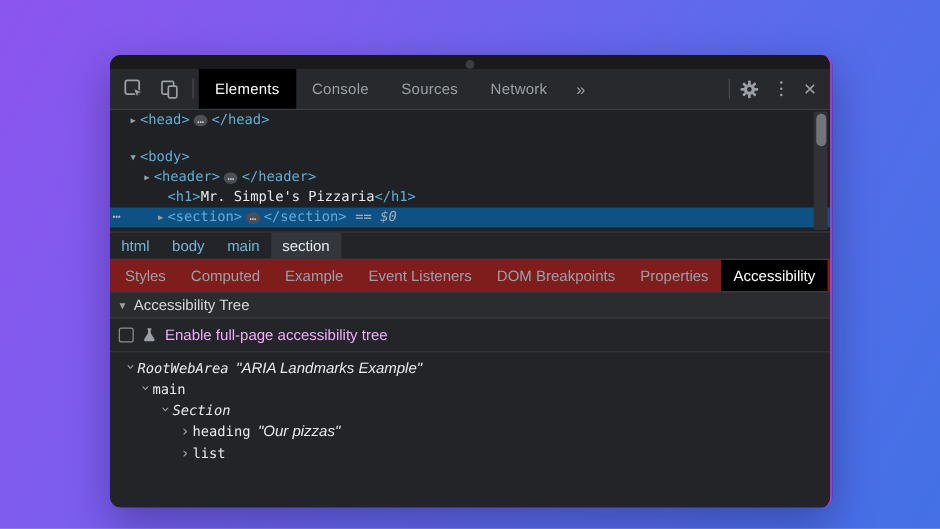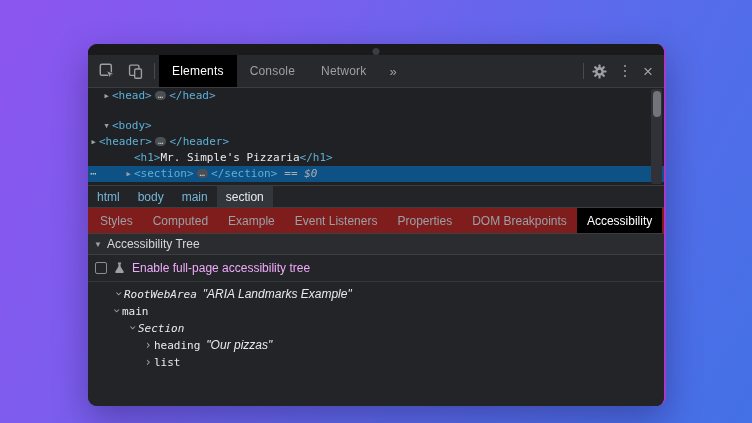--- a/index.html
+++ b/index.html
@@ -90,20 +90,21 @@
         <svg width="17" height="17" viewBox="0 0 20 20">
           <rect x="3" y="2.5" width="11" height="12" rx="1.5" fill="none" stroke="#9aa0a6" stroke-width="1.6"></rect>
           <rect x="9" y="7" width="8" height="11" rx="1.5" fill="#28292c" stroke="#9aa0a6" stroke-width="1.6"></rect>
         </svg>
       </span>
     </div>
     <span class="vsep"></span>
     <div class="main-tabs" id="main-tabs">
         <span class="main-tab active">Elements</span>
         <span class="main-tab">Console</span>
+        <span class="main-tab">Sources</span>
         <span class="main-tab">Network</span>
         <span class="overflow-btn">»</span>
       </div>
     <span class="vsep"></span>
     <div class="tb-right">
       <span class="icon-btn">
         <svg width="17" height="17" viewBox="0 0 24 24">
           <g fill="#9aa0a6">
             <rect x="10.5" y="2" width="3" height="5" rx="1"></rect>
             <rect x="10.5" y="17" width="3" height="5" rx="1"></rect>
@@ -124,62 +125,62 @@
           <i></i>
         </span>
       <span class="icon-btn close-x">×</span>
     </div>
   </div>
 
   <div class="dom-panel">
     <div id="dom-rows">
         <div class="dom-row" style="padding-left: 13px;"><span class="arrow">▶</span><span class="tag">&lt;head&gt;</span><span class="badge">…</span><span class="tag">&lt;/head&gt;</span></div>
         <div class="dom-row" style="padding-left: 13px; margin-top: 14px;"><span class="arrow">▼</span><span class="tag">&lt;body&gt;</span></div>
-        <div class="dom-row" style=""><span class="arrow">▶</span><span class="tag">&lt;header&gt;</span><span class="badge">…</span><span class="tag">&lt;/header&gt;</span></div>
+        <div class="dom-row" style="padding-left: 24px;"><span class="arrow">▶</span><span class="tag">&lt;header&gt;</span><span class="badge">…</span><span class="tag">&lt;/header&gt;</span></div>
         <div class="dom-row" style="padding-left: 35px;"><span class="arrow"></span><span class="tag">&lt;h1&gt;</span><span class="node-text">Mr. Simple's Pizzaria</span><span class="tag">&lt;/h1&gt;</span></div>
         <div class="dom-row selected" style="padding-left: 35px;"><span class="left-hint">⋯</span><span class="arrow">▶</span><span class="tag">&lt;section&gt;</span><span class="badge">…</span><span class="tag">&lt;/section&gt;</span><span class="eq-hint">== $0</span></div>
       </div>
     <div class="scrollbar">
       <div class="scroll-thumb"></div>
     </div>
   </div>
 
   <div class="crumb-bar" id="crumb-bar">
       <span class="crumb">html</span>
       <span class="crumb">body</span>
       <span class="crumb">main</span>
       <span class="crumb active">section</span>
     </div>
 
   <div class="subtabs" id="subtabs">
       <span class="subtab">Styles</span>
       <span class="subtab">Computed</span>
       <span class="subtab">Example</span>
       <span class="subtab">Event Listeners</span>
+      <span class="subtab">DOM Breakpoints</span>
       <span class="subtab">Properties</span>
-      <span class="subtab">DOM Breakpoints</span>
       <span class="subtab active">Accessibility</span>
     </div>
 
   <div class="a11y-header">
     <span class="tri-down">▼</span>
     <span>Accessibility Tree</span>
   </div>
 
   <div class="check-row">
     <span class="checkbox"></span>
     <span>
       <svg width="13" height="14" viewBox="0 0 24 24">
         <path fill="#9aa0a6" d="M9 2h6v2h-1v5l5.6 9.3c.8 1.3-.2 3-1.7 3H6.1c-1.5 0-2.5-1.7-1.7-3L10 9V4H9V2z"></path>
       </svg>
     </span>
     <span>Enable full-page accessibility tree</span>
   </div>
 
   <div class="a11y-tree" id="a11y-tree">
-      <div class="tree-row" style="padding-left: 24px;"><span class="chev exp">›</span><span class="role-italic">RootWebArea</span><span class="acc-name">"ARIA Landmarks Example"</span></div>
+      <div class="tree-row" style="padding-left: 10px;"><span class="chev exp">›</span><span class="role-italic">RootWebArea</span><span class="acc-name">"ARIA Landmarks Example"</span></div>
       <div class="tree-row" style="padding-left: 22px;"><span class="chev exp">›</span><span>main</span></div>
       <div class="tree-row" style="padding-left: 38px;"><span class="chev exp">›</span><span class="role-italic">Section</span></div>
       <div class="tree-row" style="padding-left: 54px;"><span class="chev">›</span><span>heading</span><span class="acc-name">"Our pizzas"</span></div>
       <div class="tree-row" style="padding-left: 54px;"><span class="chev">›</span><span>list</span></div>
     </div>
 
 </div>
 
 </body></html>

